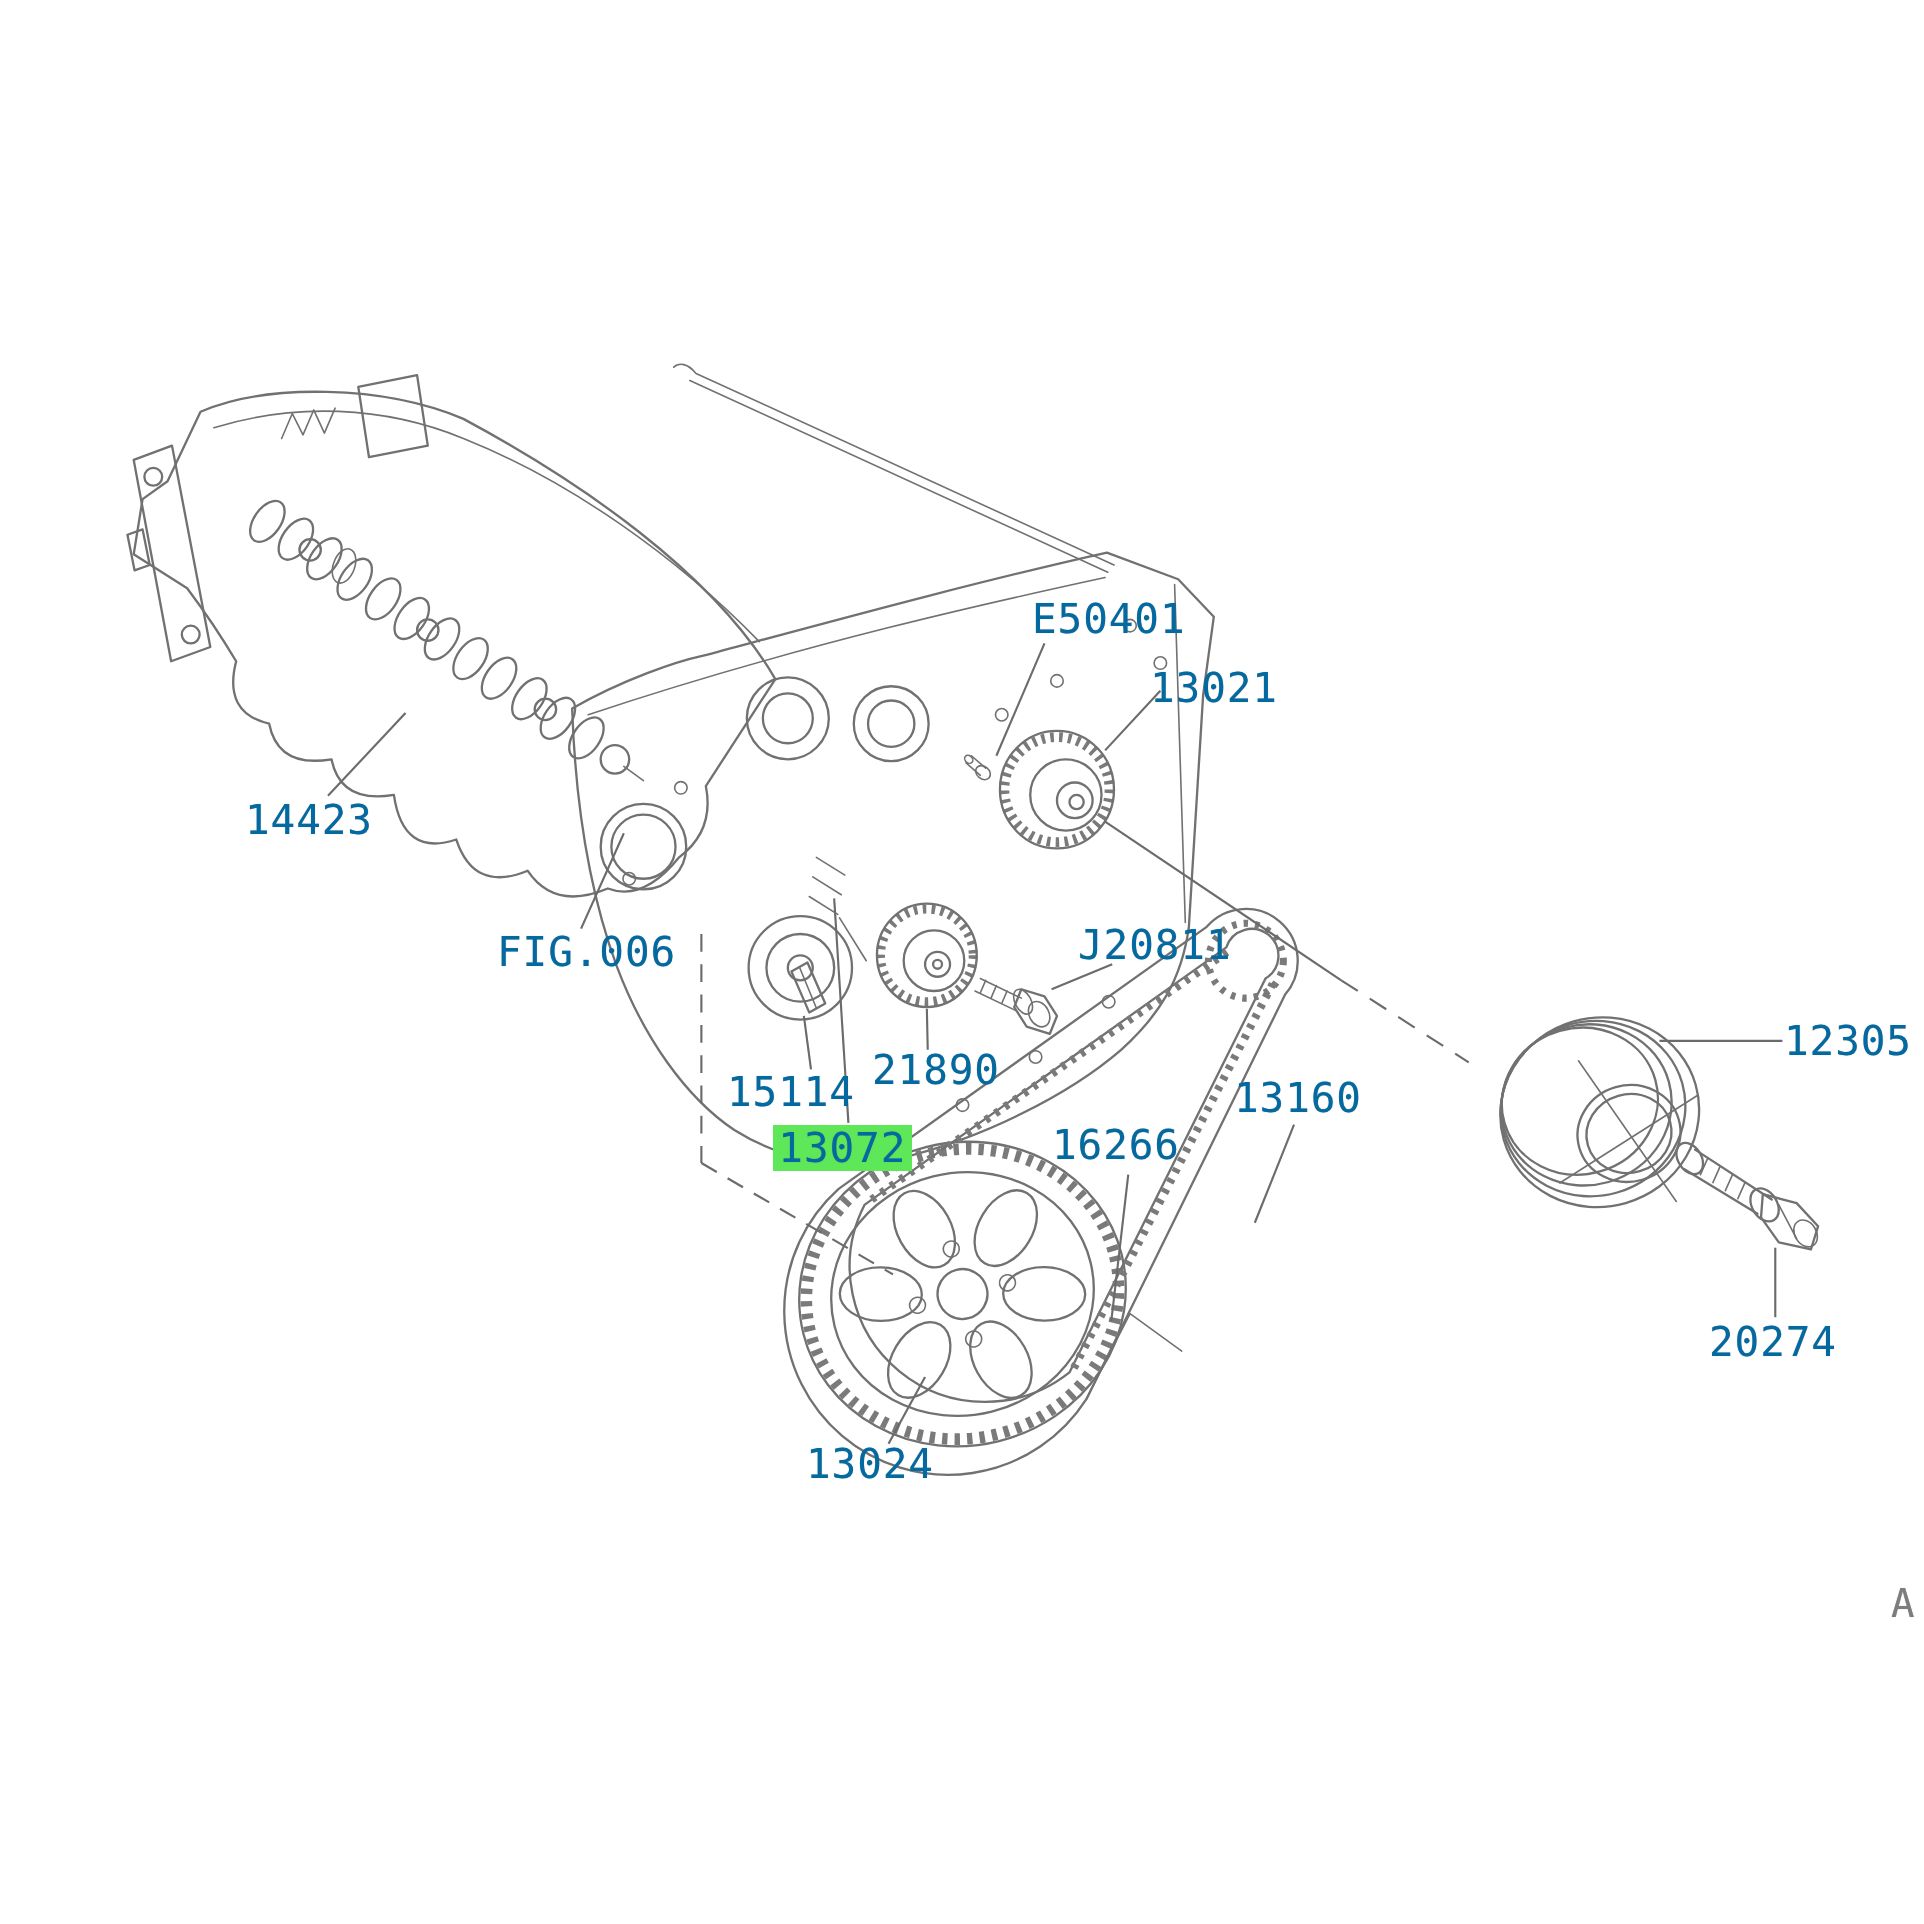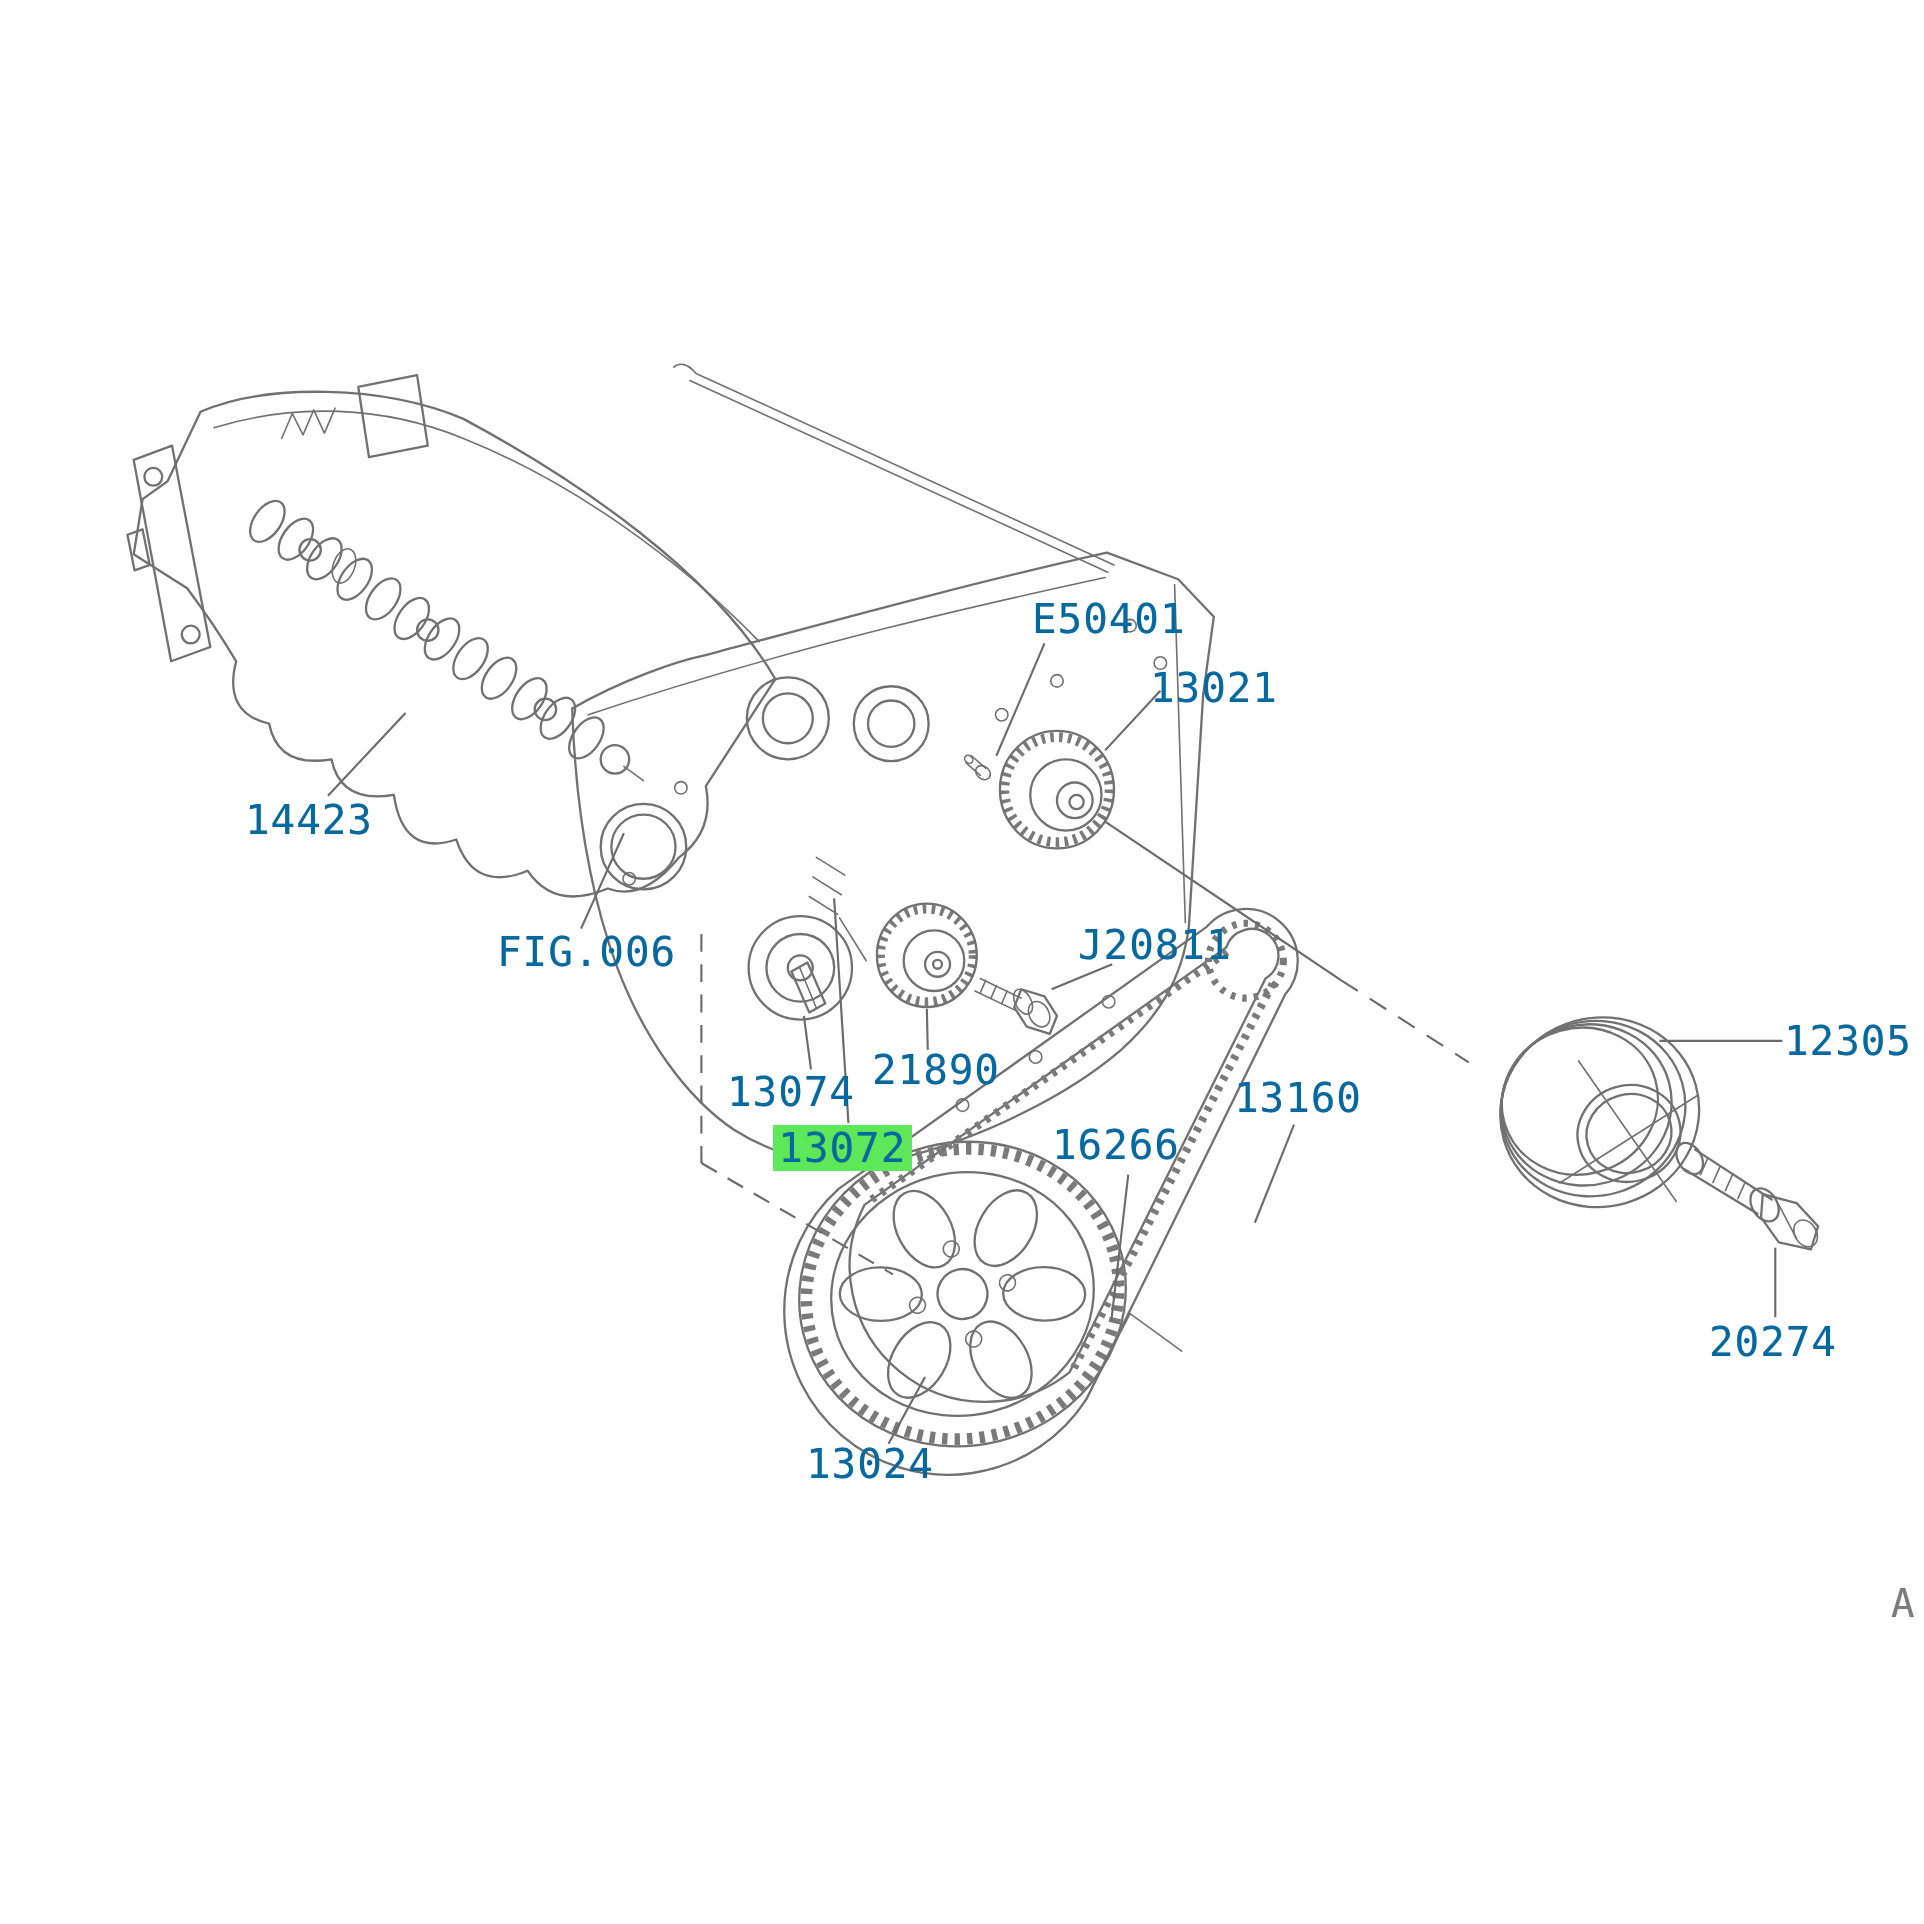--- a/index.html
+++ b/index.html
@@ -202,21 +202,21 @@
 
     <path class="lead dash" d="M 787 1048 L 787 1305"></path>
     <path class="lead dash" d="M 787 1305 L 1002 1430"></path>
   </g>
 </svg>
 
   <div class="plabel" style="left:245px;top:800px">14423</div>
   <div class="plabel" style="left:497px;top:932px">FIG.006</div>
   <div class="plabel" style="left:1032px;top:599px">E50401</div>
   <div class="plabel" style="left:1150px;top:668px">13021</div>
-  <div class="plabel" style="left:727px;top:1072px">13074</div>
+  <div class="plabel" style="left:727px;top:1072px">15114</div>
   <div class="plabel" style="left:872px;top:1050px">21890</div>
   <div class="plabel hl" style="left:773px;top:1125px;background:#5fe75a">13072</div>
   <div class="plabel" style="left:1078px;top:925px">J20811</div>
   <div class="plabel" style="left:1052px;top:1125px">16266</div>
   <div class="plabel" style="left:1234px;top:1078px">13160</div>
   <div class="plabel" style="left:806px;top:1444px">13024</div>
   <div class="plabel" style="left:1784px;top:1021px">12305</div>
   <div class="plabel" style="left:1709px;top:1322px">20274</div>
   <div class="plabel corner" style="left:1891px;top:1584px">A</div>
 </div>

